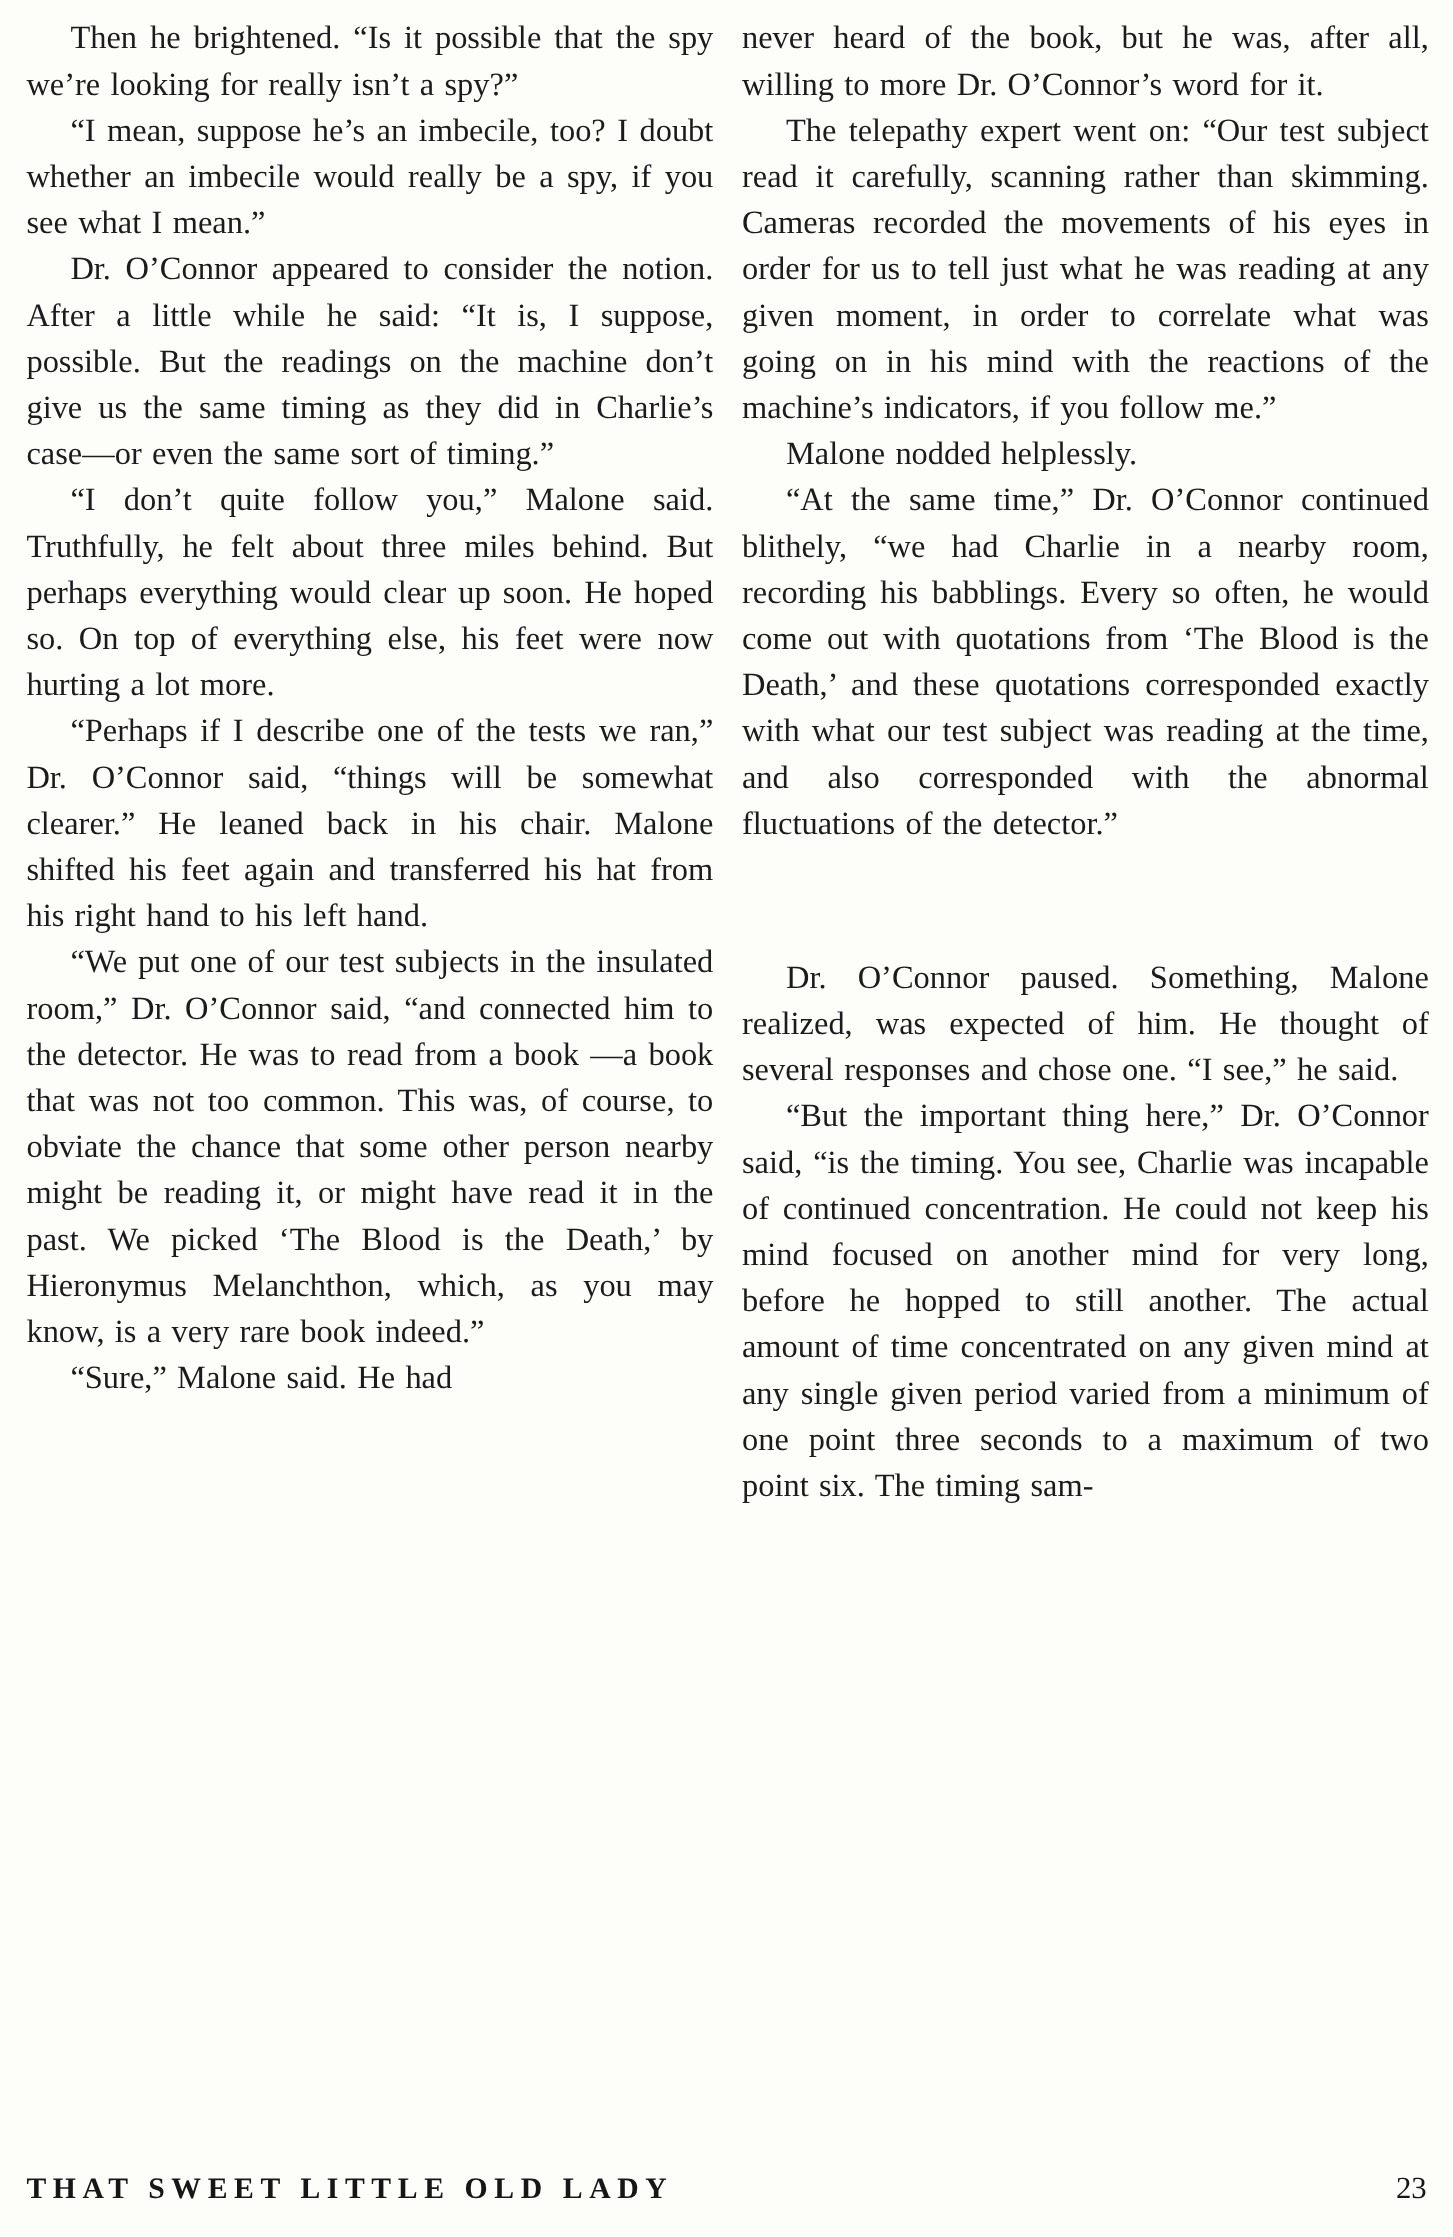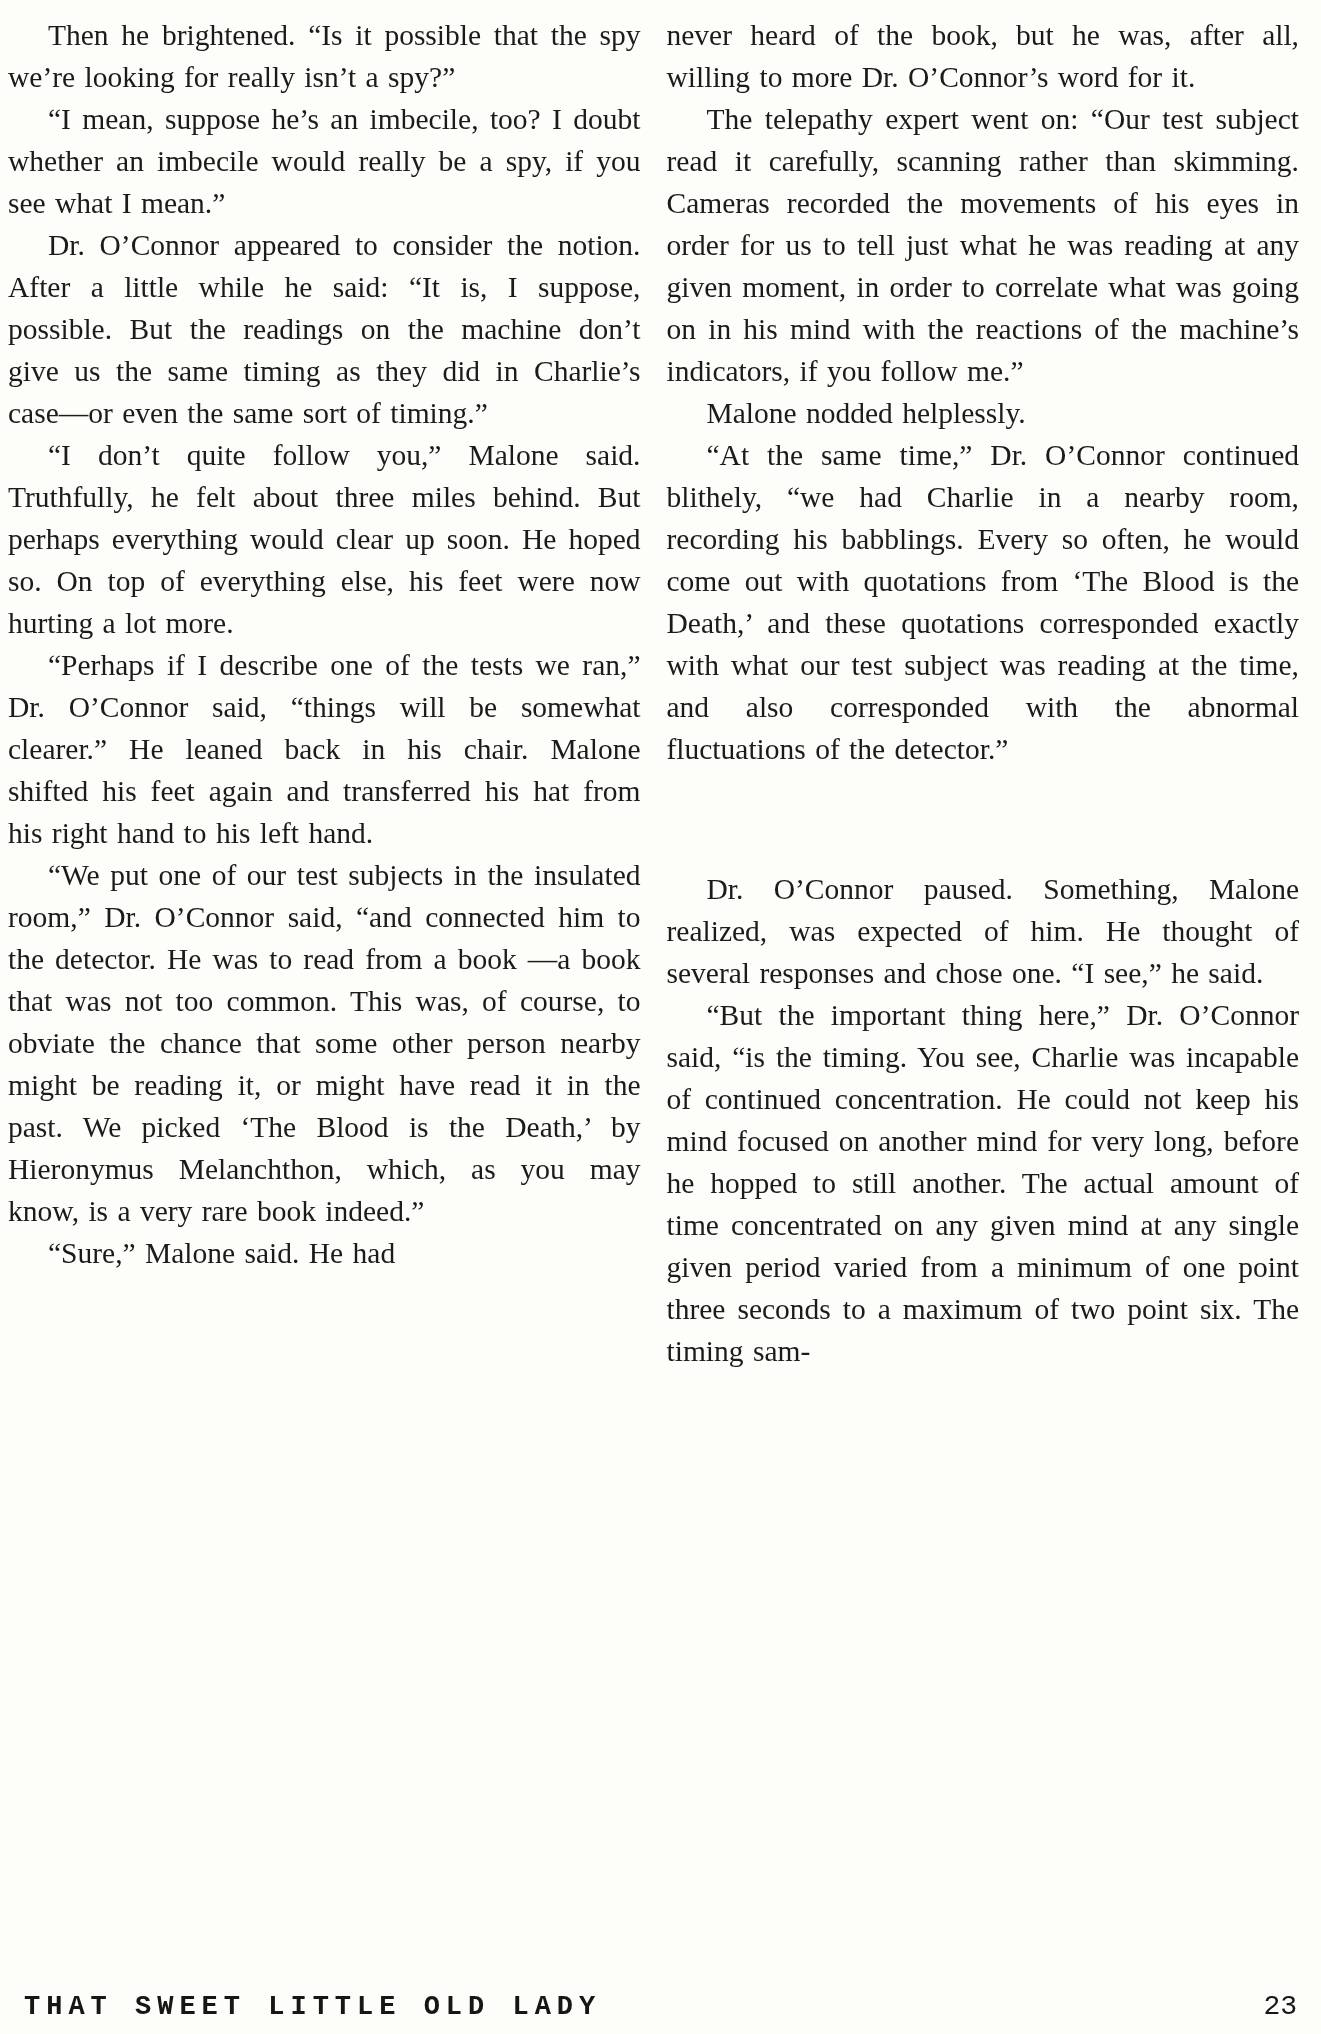--- a/index.html
+++ b/index.html
@@ -14,21 +14,21 @@
     margin: 0 auto;
     background: #fdfdfa;
     color: #1b1b1b;
     font-family: "Liberation Serif", "DejaVu Serif", serif;
     overflow: hidden;
     box-sizing: border-box;
   }
   .columns {
     display: flex;
     gap: 26px;
-    padding: 14px 22px 0 8px;
+    padding: 14px 22px 0 24px;
   }
   .column {
     flex: 1 1 0;
     font-size: 29.5px;
     line-height: 42px;
     text-align: justify;
     text-justify: inter-word;
   }
   .column p {
     margin: 0;
@@ -40,25 +40,24 @@
   .column p.no-indent {
     text-indent: 0;
   }
   .column p.section-gap {
     margin-top: 98px;
   }
   .footer {
     position: absolute;
     left: 24px;
     right: 24px;
-    bottom: 12px;
+    bottom: 28px;
     display: flex;
     justify-content: space-between;
     align-items: baseline;
-    font-family: Liberation Mono, monospace;
   }
   .running-title {
     font-weight: bold;
     font-size: 27px;
     letter-spacing: 6px;
     color: #161616;
   }
   .page-number {
     font-size: 28px;
     color: #161616;

